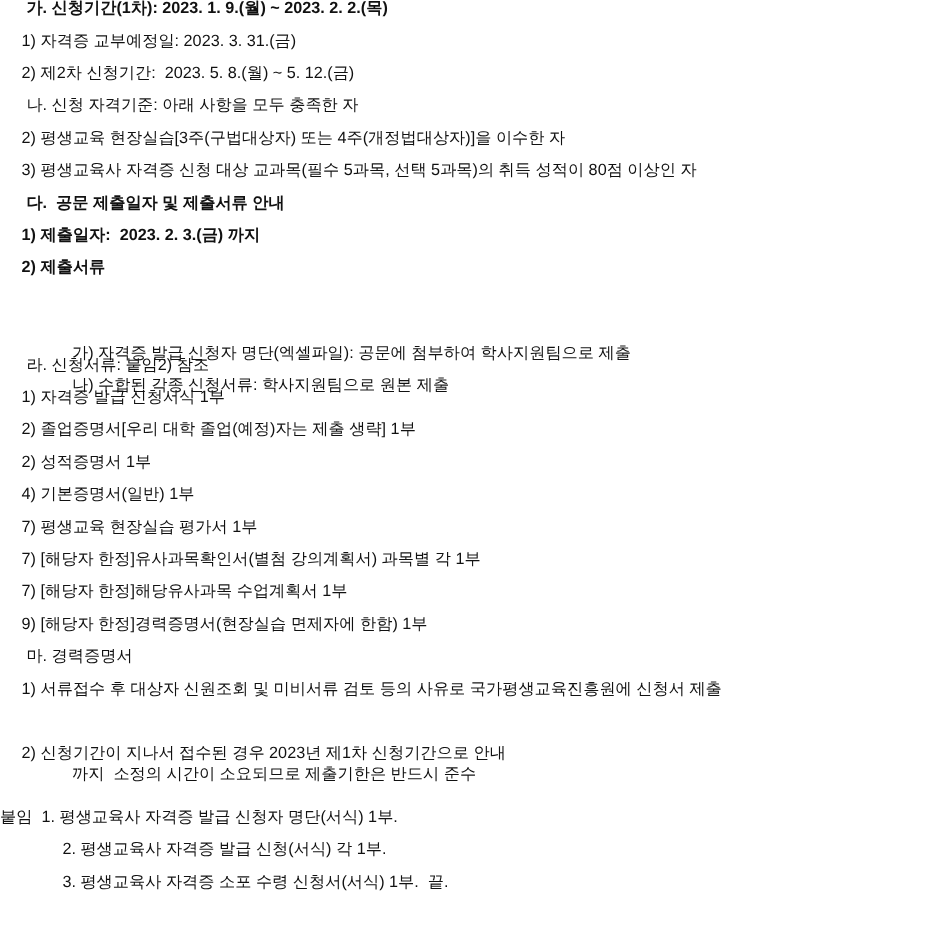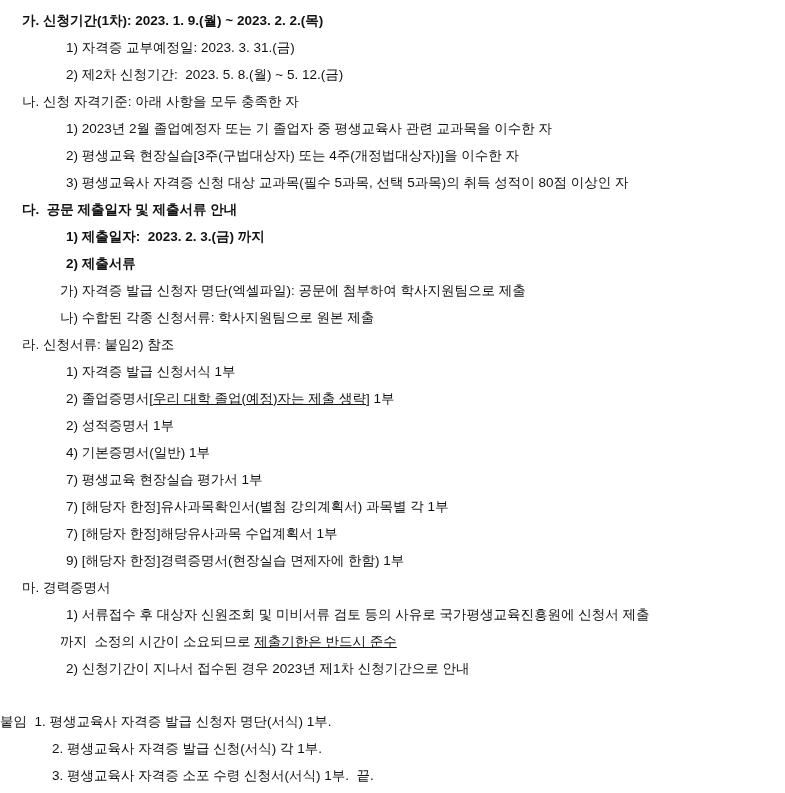--- a/index.html
+++ b/index.html
@@ -26,31 +26,31 @@
     position: relative;
     font-size: 13.5px;
     line-height: 1.0;
     white-space: pre;
     color: #111111;
   }
   
   .row {
     height: 27px;
     display: flex;
-    align-items: flex-end;
+    align-items: flex-start;
   }
   .bold { font-weight: bold; }
-  .u { text-decoration: underline; }
+  .u { }
   
   .i0 { padding-left: 22px; }
-  .i1 { padding-left: 66px; }
-  .i2 { padding-left: 60px; }
+  .i1 { padding-left: 18px; }
+  .i2 { padding-left: 60px; margin-top: 44px; }
   .gap-md { height: 26px; }
   .attach-title { }
-  .attach-item { padding-left: 52px; margin-top: 25px; }
+  .attach-item { padding-left: 52px; }
   .sp { display: inline-block; }
 </style>
 </head>
 <body>
 
 <div class="page">
 
   <div>
 
     <div class="row">
@@ -62,23 +62,20 @@
     </div>
 
     <div class="row">
       <span class="line i1">2) 제2차 신청기간:  2023. 5. 8.(월) ~ 5. 12.(금)</span>
     </div>
 
     <div class="row">
       <span class="line i0">나. 신청 자격기준: 아래 사항을 모두 충족한 자</span>
     </div>
 
-    <div class="row">
-      <span class="line i1">1) 2023년 2월 졸업예정자 또는 기 졸업자 중 평생교육사 관련 교과목을 이수한 자</span>
-    </div>
 
     <div class="row">
       <span class="line i1">2) 평생교육 현장실습[3주(구법대상자) 또는 4주(개정법대상자)]을 이수한 자</span>
     </div>
 
     <div class="row">
       <span class="line i1">3) 평생교육사 자격증 신청 대상 교과목(필수 5과목, 선택 5과목)의 취득 성적이 80점 이상인 자</span>
     </div>
 
     <div class="row">

